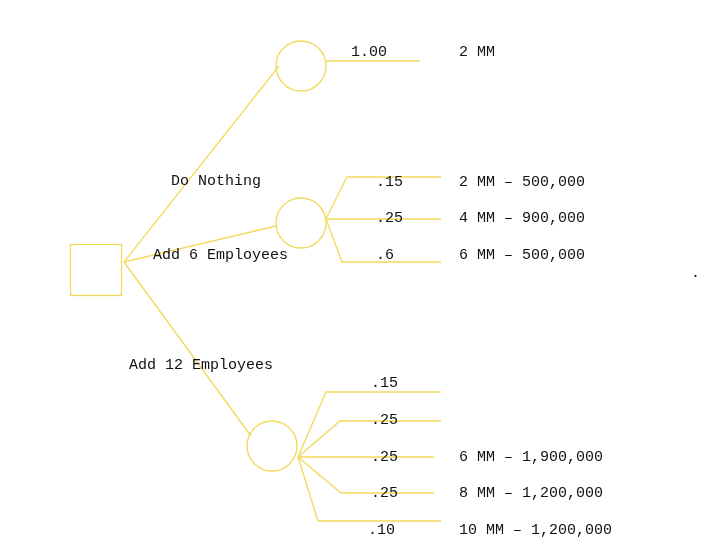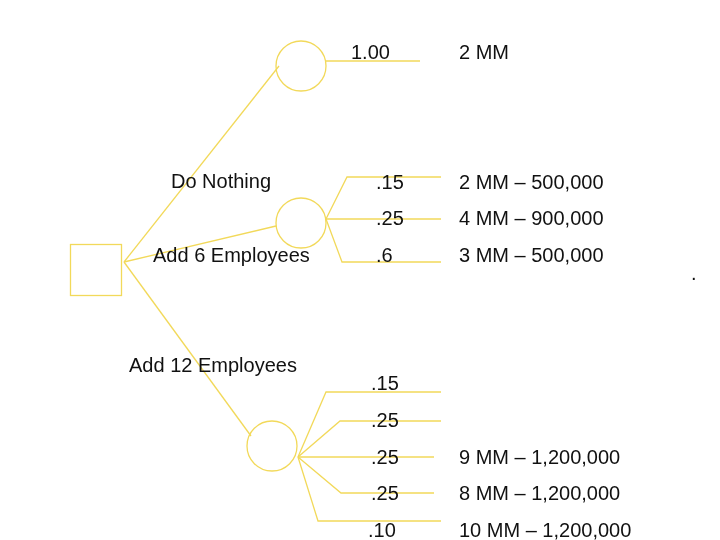--- a/index.html
+++ b/index.html
@@ -1,18 +1,18 @@
 <!DOCTYPE html>
 <html><head>
   <meta charset="utf-8">
   <style>
     html, body { margin: 0; padding: 0; background: #ffffff; }
     #canvas { position: relative; width: 720px; height: 540px; overflow: hidden; background: #ffffff; }
     svg.tree { position: absolute; left: 0; top: 0; }
-    .lbl { position: absolute; font-family: Liberation Sans, sans-serif; font-size: 20px; color: #111; white-space: nowrap; line-height: 17px; }
+    .lbl { position: absolute; font-family: Liberation Mono, monospace; font-size: 15px; color: #111; white-space: nowrap; line-height: 17px; }
   </style>
 </head>
 <body>
 
 <div id="canvas">
   <svg class="tree" width="720" height="540" viewBox="0 0 720 540" fill="none" stroke="#f2d95a" stroke-width="1.3">
 
     <rect x="70.5" y="244.5" width="51" height="51"></rect>
 
     <line x1="124" y1="262" x2="279" y2="66"></line>
@@ -40,25 +40,25 @@
   <div class="lbl" style="left:129px; top:357px;">Add 12 Employees</div>
 
   <div class="lbl" style="left:351px; top:44px;">1.00</div>
   <div class="lbl" style="left:459px; top:44px;">2 MM</div>
 
   <div class="lbl" style="left:376px; top:174px;">.15</div>
   <div class="lbl" style="left:459px; top:174px;">2 MM – 500,000</div>
   <div class="lbl" style="left:376px; top:210px;">.25</div>
   <div class="lbl" style="left:459px; top:210px;">4 MM – 900,000</div>
   <div class="lbl" style="left:376px; top:247px;">.6</div>
-  <div class="lbl" style="left:459px; top:247px;">3 MM – 500,000</div>
+  <div class="lbl" style="left:459px; top:247px;">6 MM – 500,000</div>
 
   <div class="lbl" style="left:371px; top:375px;">.15</div>
   <div class="lbl" style="left:371px; top:412px;">.25</div>
   <div class="lbl" style="left:371px; top:449px;">.25</div>
-  <div class="lbl" style="left:459px; top:449px;">9 MM – 1,200,000</div>
+  <div class="lbl" style="left:459px; top:449px;">6 MM – 1,900,000</div>
   <div class="lbl" style="left:371px; top:485px;">.25</div>
   <div class="lbl" style="left:459px; top:485px;">8 MM – 1,200,000</div>
   <div class="lbl" style="left:368px; top:522px;">.10</div>
   <div class="lbl" style="left:459px; top:522px;">10 MM – 1,200,000</div>
 
   <div class="lbl" style="left:691px; top:265px;">.</div>
 </div>
 
 </body></html>

